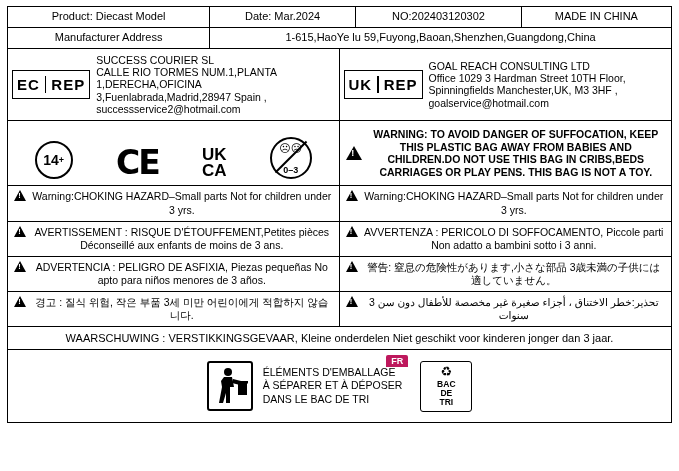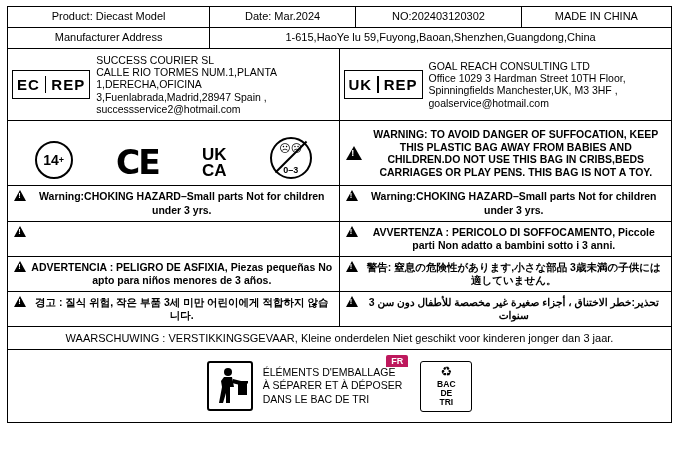--- a/index.html
+++ b/index.html
@@ -173,21 +173,20 @@
   
   .wrow { display: flex; border-bottom: 1.5px solid #000; }
   .wcell {
     width: 50%;
     box-sizing: border-box;
     display: flex;
     align-items: flex-start;
     padding: 4px 6px;
     font-size: 10.5px;
     line-height: 1.25;
-    font-weight: bold;
   }
   .wcell.bordered { border-right: 1.5px solid #000; }
   .wtext { flex: 1 1 auto; text-align: center; }
   .wtext.rtl { direction: rtl; }
 
   
   .rdutch {
     padding: 5px 6px;
     font-size: 11px;
     text-align: center;
@@ -315,20 +314,21 @@
     </div>
     <div class="wcell">
       <span class="warn-tri sm"></span>
       <div class="wtext">Warning:CHOKING HAZARD–Small parts Not for children under 3 yrs.</div>
     </div>
   </div>
 
   <div class="wrow">
     <div class="wcell bordered">
       <span class="warn-tri sm"></span>
+      <div class="wtext">AVERTISSEMENT : RISQUE D'ÉTOUFFEMENT,Petites pièces Déconseillé aux enfants de moins de 3 ans.</div>
     </div>
     <div class="wcell">
       <span class="warn-tri sm"></span>
       <div class="wtext">AVVERTENZA : PERICOLO DI SOFFOCAMENTO, Piccole parti Non adatto a bambini sotto i 3 anni.</div>
     </div>
   </div>
 
   <div class="wrow">
     <div class="wcell bordered">
       <span class="warn-tri sm"></span>

